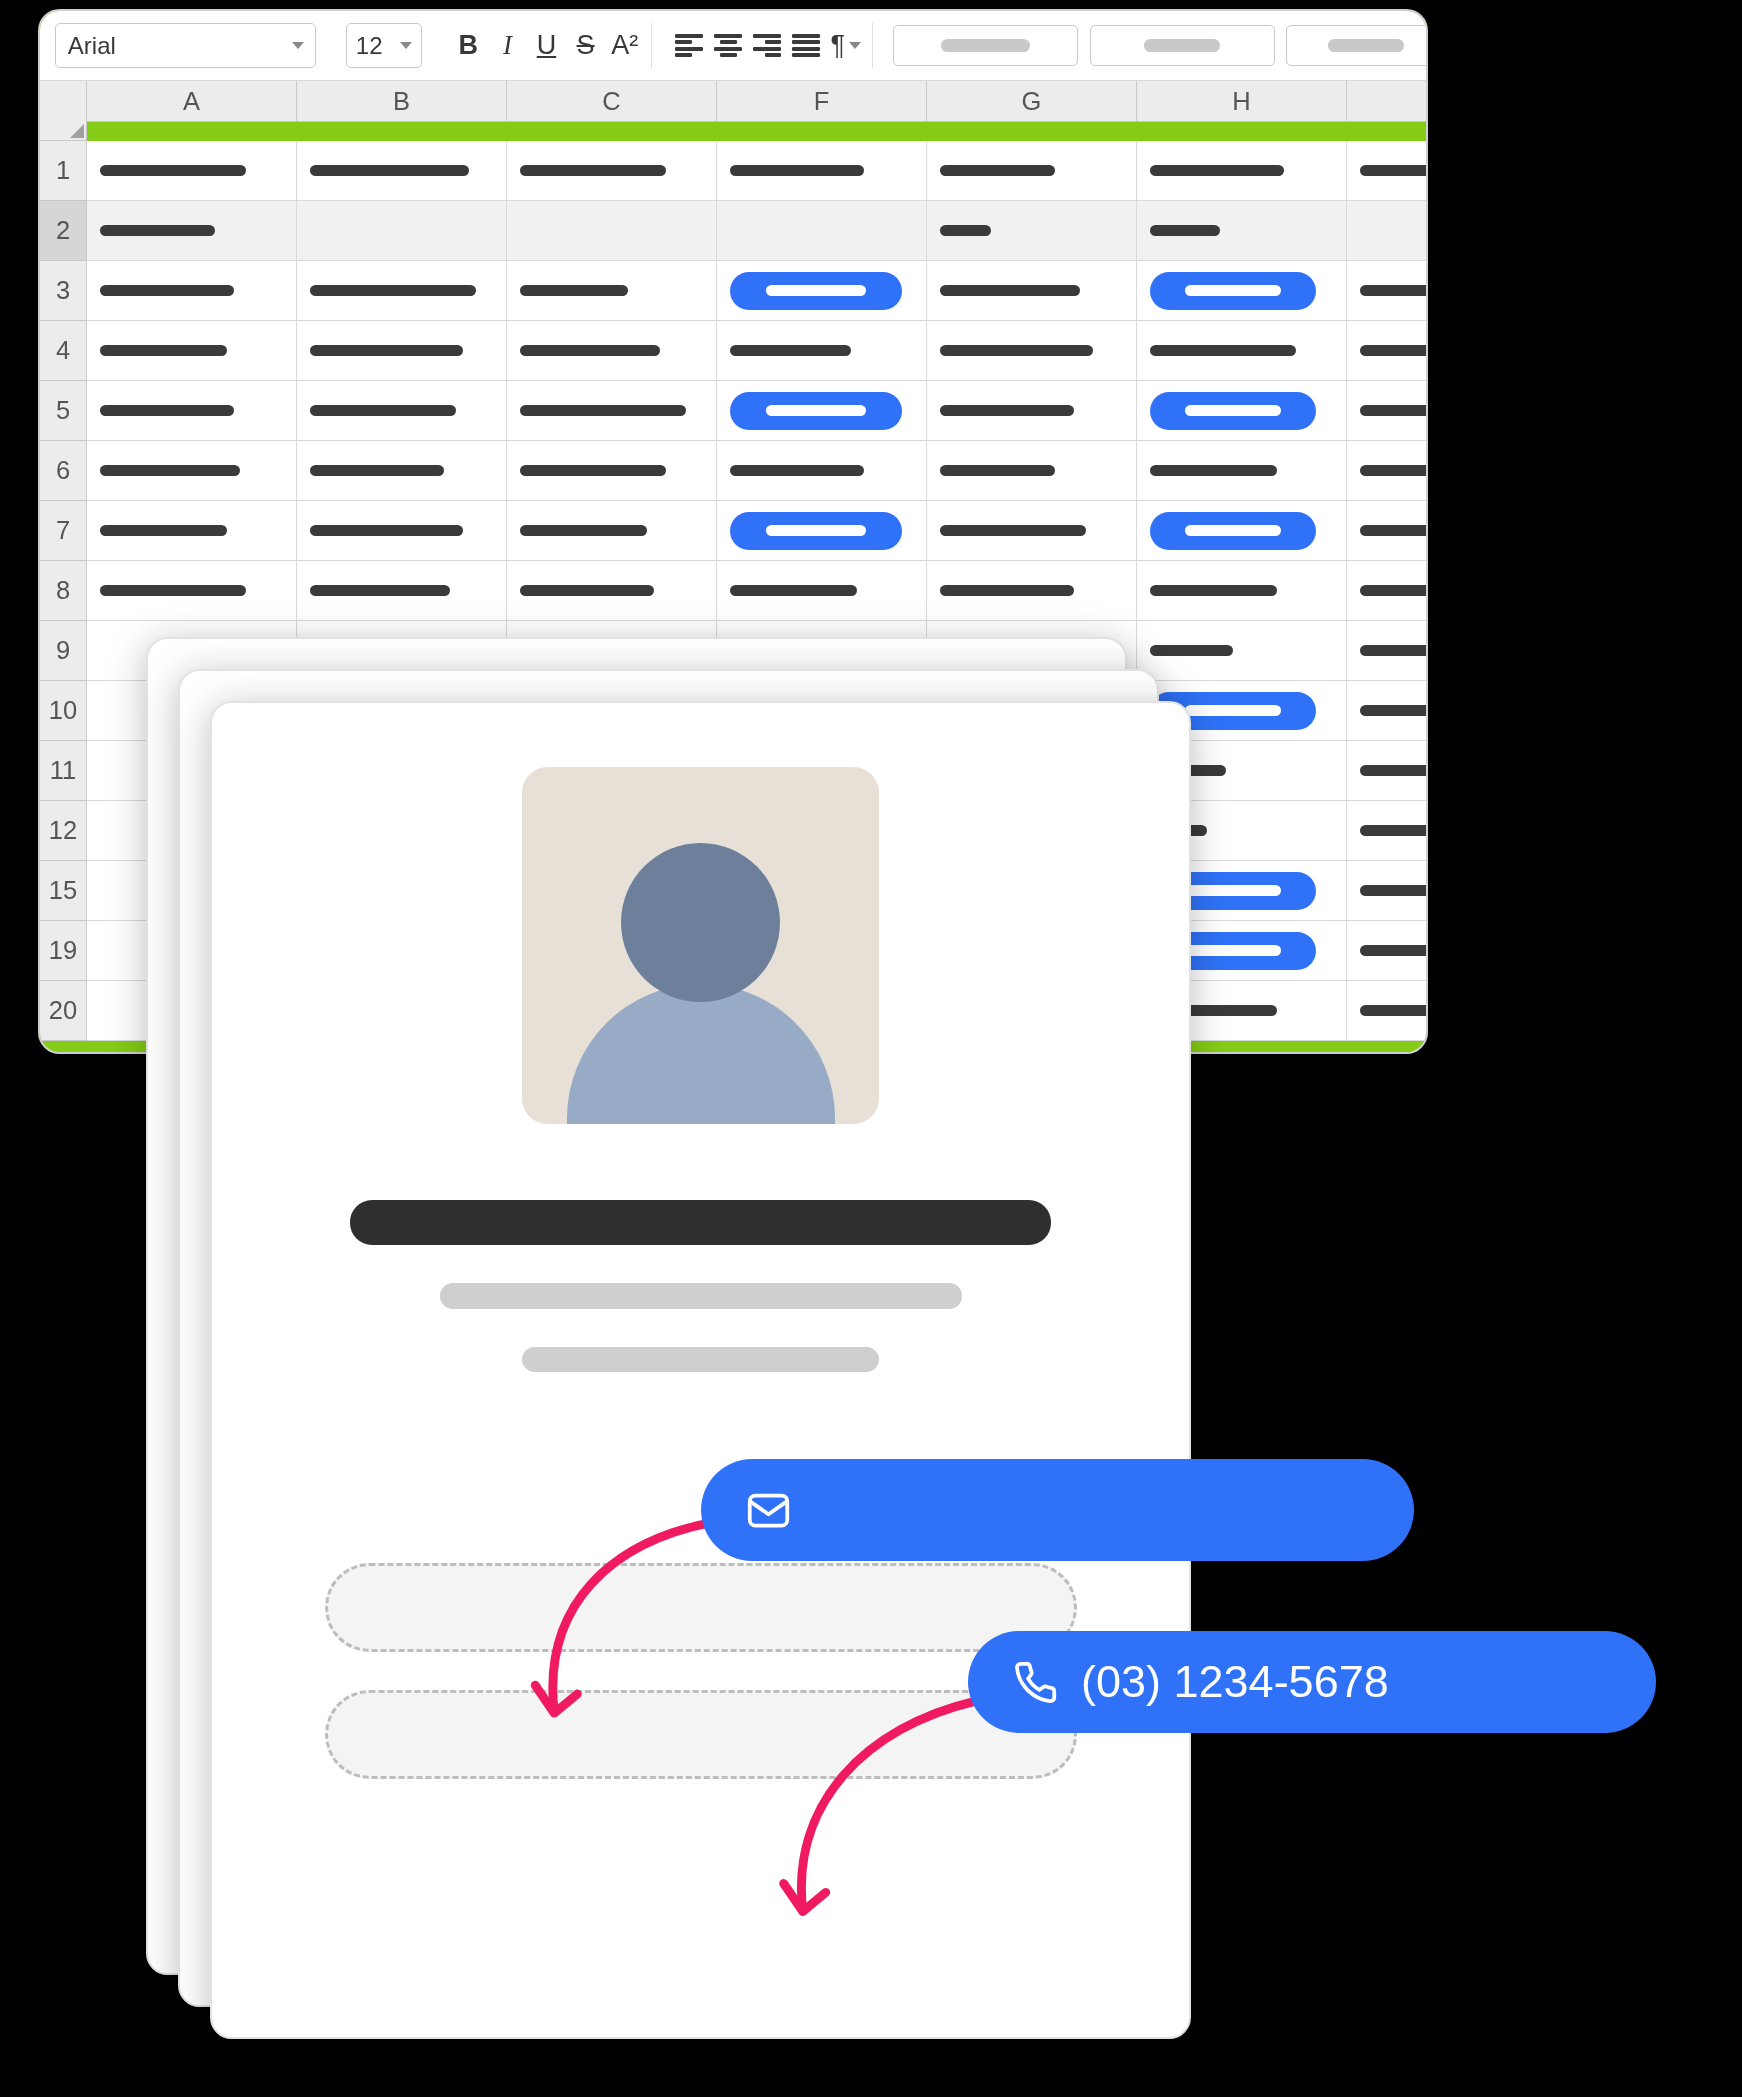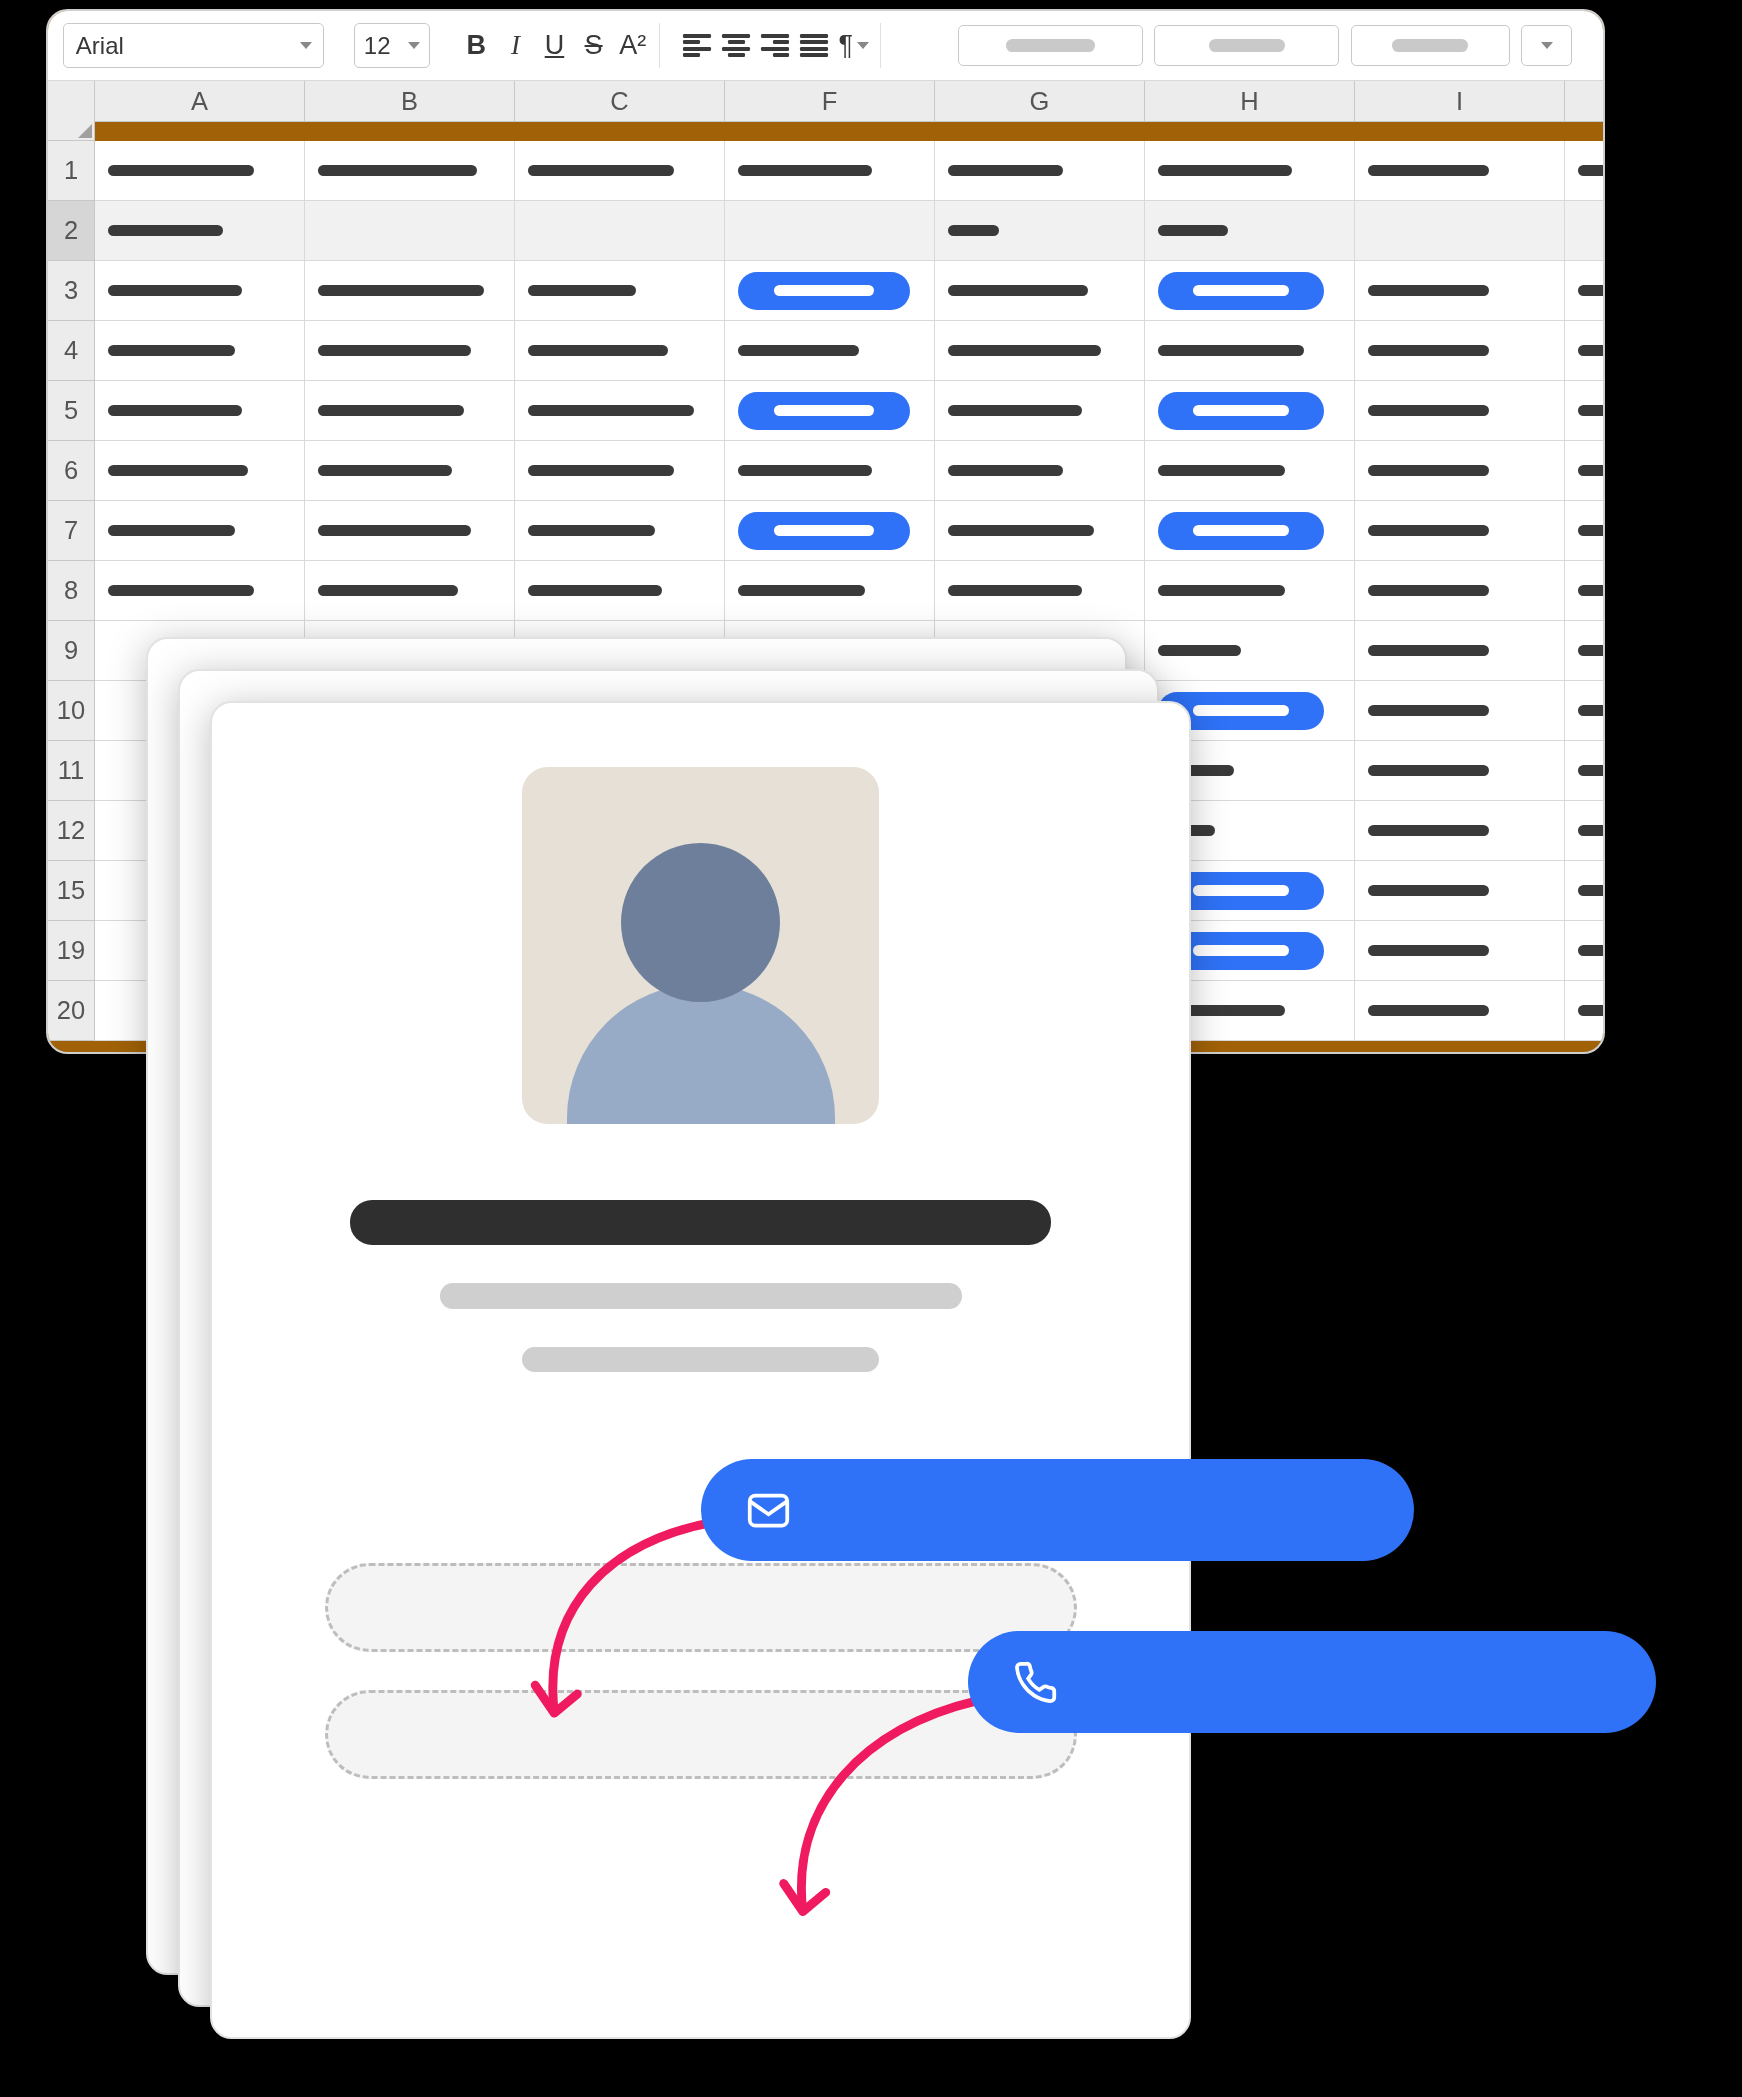--- a/index.html
+++ b/index.html
@@ -9,24 +9,24 @@
     background: #000;
     font-family: Arial, sans-serif;
     position: relative;
     overflow: hidden;
   }
 
   
   .spreadsheet {
     position: absolute;
     top: 9px;
-    left: 46px;
-    width: 1559px;
+    left: 38px;
+    width: 1390px;
     height: 1045px;
-    background: #a16207;
+    background: #84cc16;
     border-radius: 21.7px;
     border: 2.5px solid #cfcfcf;
     overflow: hidden;
   }
 
   
   .toolbar {
     display: flex;
     align-items: center;
     gap: 11.5px;
@@ -696,14 +696,15 @@
 <div class="contact-pill cp-email">
   <svg class="cp-icon" viewBox="0 0 24 24" fill="none" stroke="white" stroke-width="2">
     <rect x="2" y="4" width="20" height="16" rx="3"></rect>
     <path d="M2 7 l10 7 l10 -7"></path>
   </svg>
 </div>
 <div class="contact-pill cp-phone">
   <svg class="cp-icon" viewBox="0 0 24 24" fill="none" stroke="white" stroke-width="2">
     <path d="M22 16.92v3a2 2 0 0 1-2.18 2 19.79 19.79 0 0 1-8.63-3.07 19.5 19.5 0 0 1-6-6 19.79 19.79 0 0 1-3.07-8.67A2 2 0 0 1 4.11 2h3a2 2 0 0 1 2 1.72c.12.81.37 1.6.7 2.34a2 2 0 0 1-.45 2.11L8.09 9.91a16 16 0 0 0 6 6l1.74-1.27a2 2 0 0 1 2.11-.45c.74.33 1.53.58 2.34.7A2 2 0 0 1 22 16.92z"></path>
   </svg>
+  <span>(03) 1234-5678</span>
 </div>
 
 
 </body></html>

